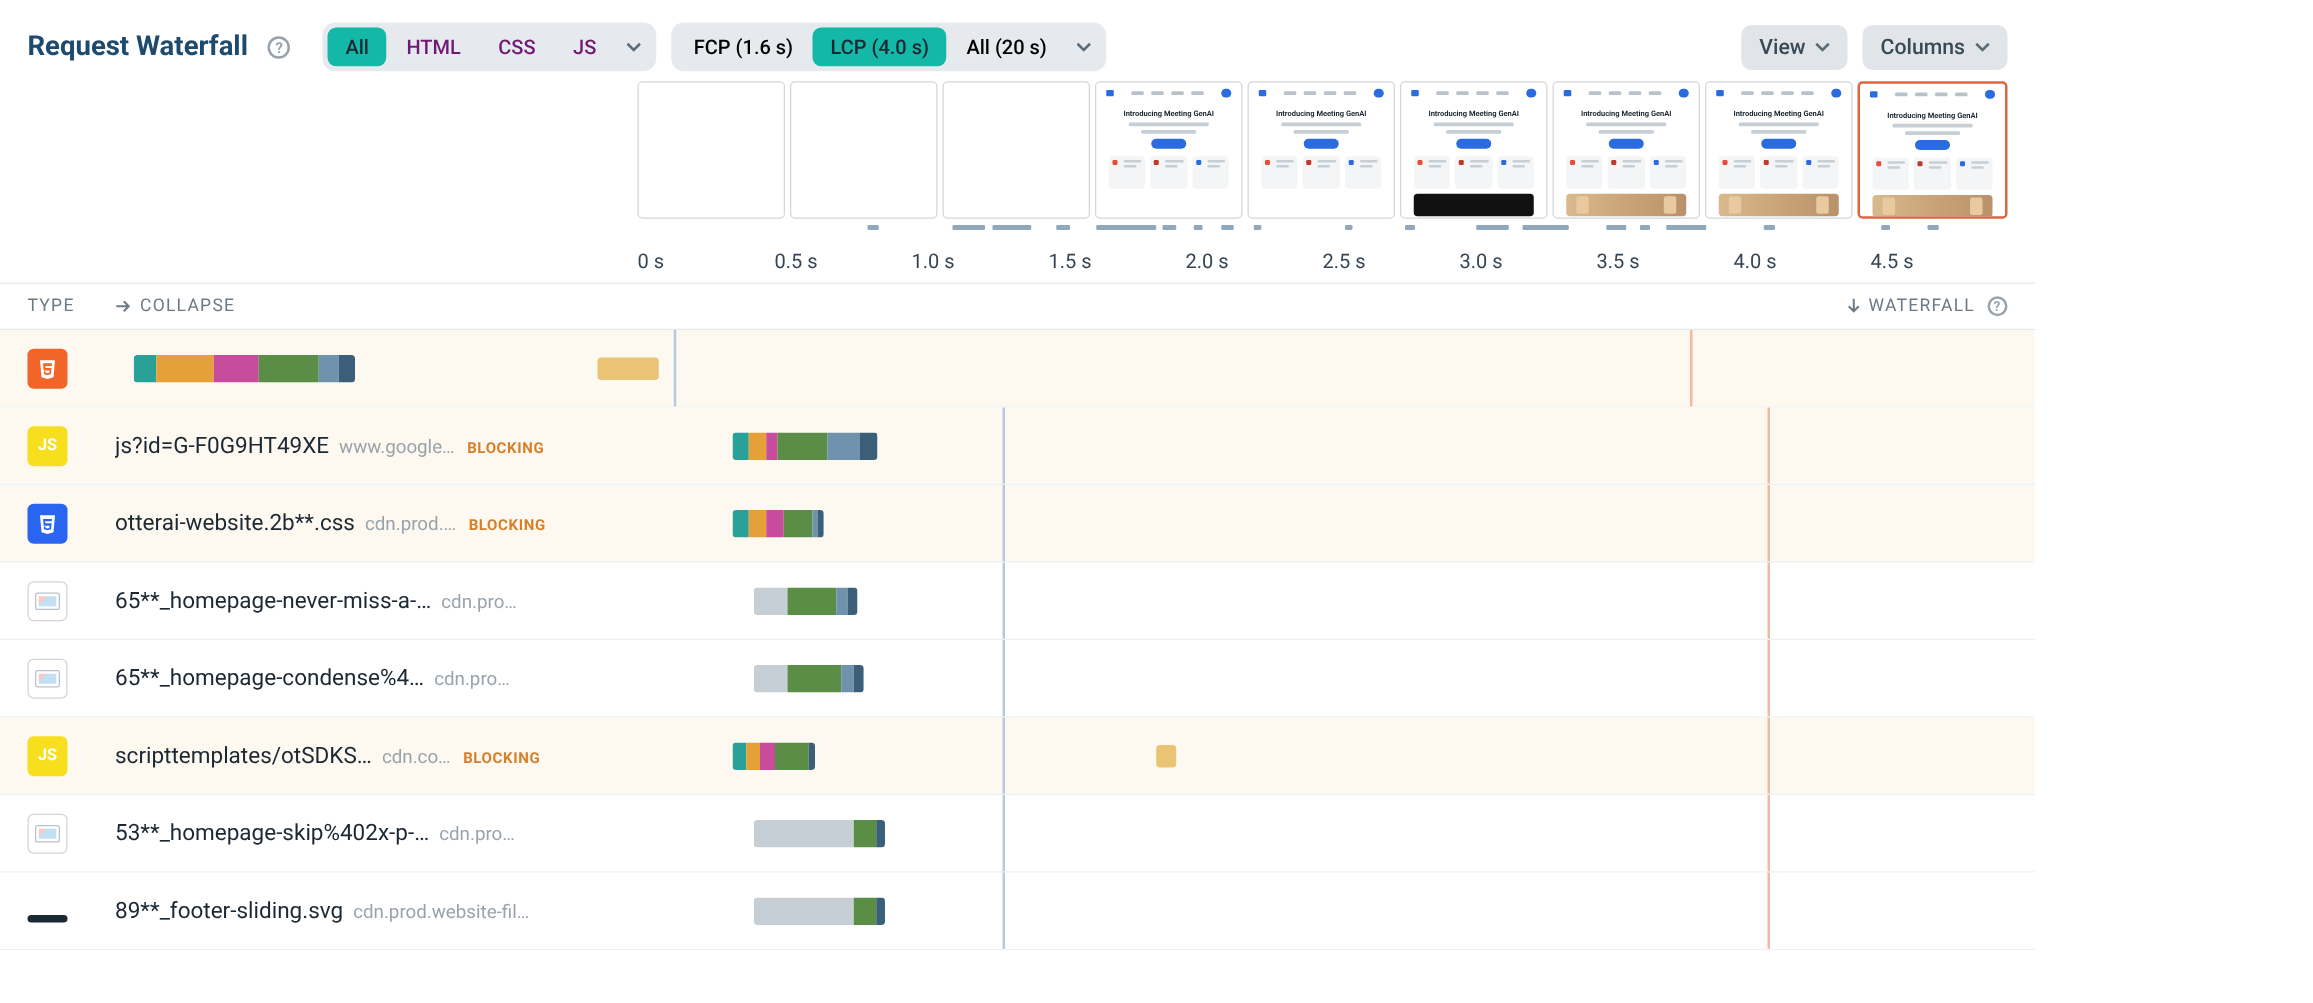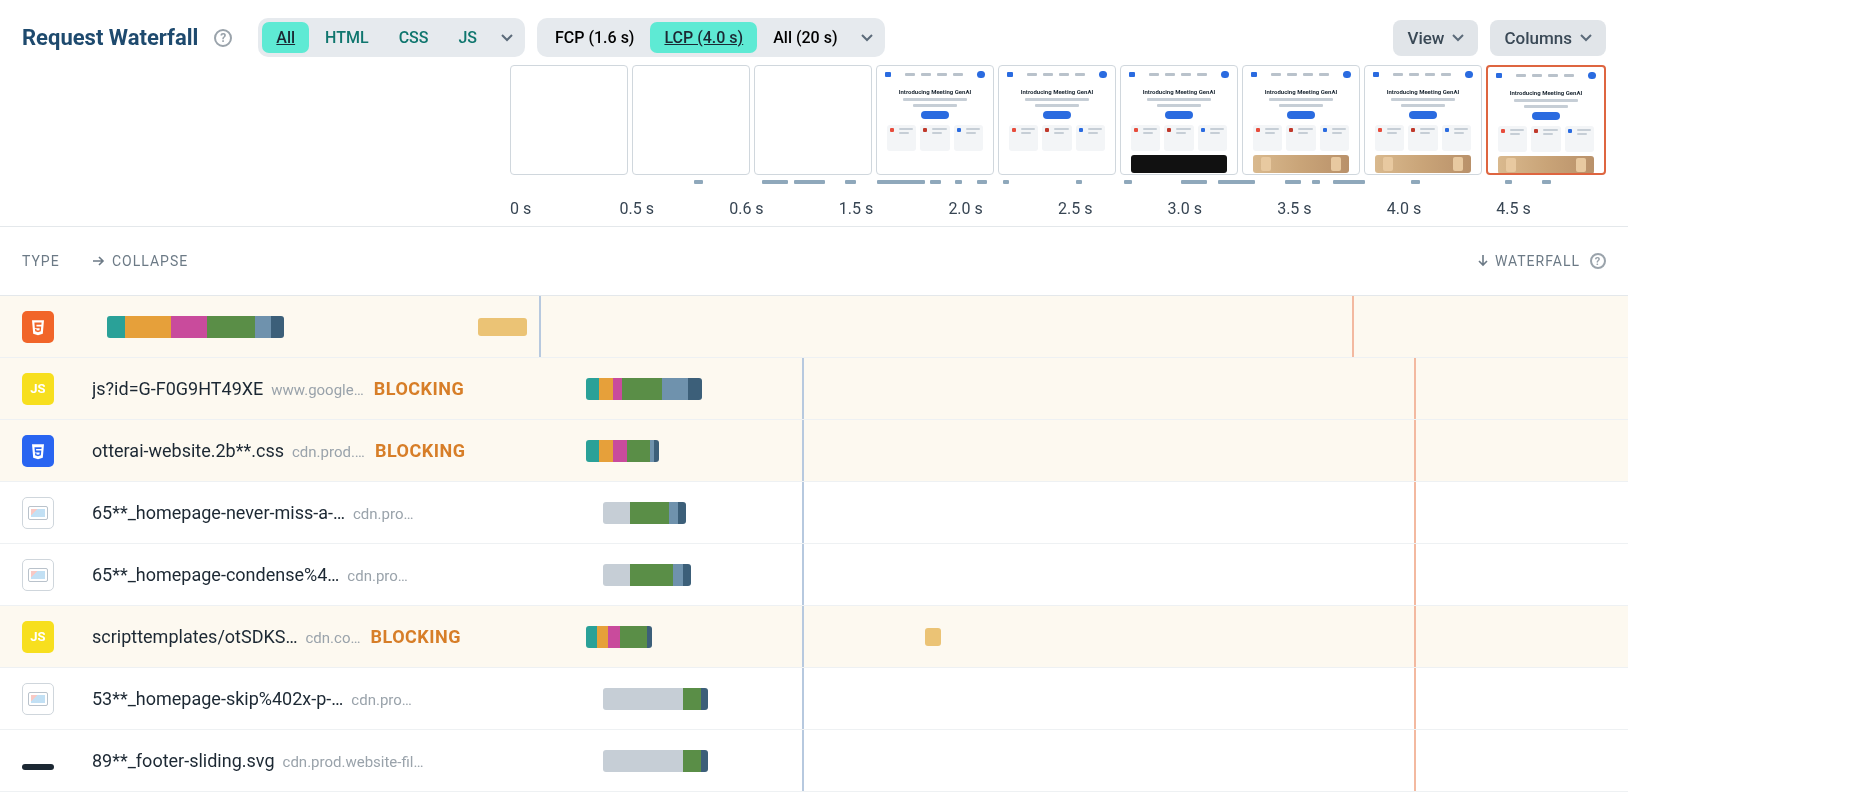--- a/index.html
+++ b/index.html
@@ -6,22 +6,22 @@
 body { font-family: -apple-system, BlinkMacSystemFont, "Segoe UI", Roboto, sans-serif; background: #fff; color: #1c2833; font-size: 14px; }
 
 .container { width: 1628px; }
 
 
 .header { display: flex; align-items: center; padding: 18px 22px 8px 22px; gap: 12px; }
 .title { font-size: 22px; font-weight: 700; color: #1e4a6e; }
 .help-icon { width: 18px; height: 18px; border: 2px solid #9aa3ab; border-radius: 50%; display: inline-flex; align-items: center; justify-content: center; font-size: 12px; color: #9aa3ab; font-weight: 700; margin-left: 4px; }
 
 .pill-group { display: inline-flex; align-items: center; background: #e6eaee; border-radius: 10px; padding: 4px; gap: 2px; }
-.pill { padding: 6px 14px; font-size: 16px; color: #0f766e; border-radius: 7px; cursor: pointer; font-weight: 500; }
-.pill.active { background: #5eead4; color: #1c2833; text-decoration: underline; }
+.pill { padding: 6px 14px; font-size: 16px; color: #701a75; border-radius: 7px; cursor: pointer; font-weight: 500; }
+.pill.active { background: #14b8a6; color: #1c2833; }
 .pill.label-only { color: #000000; }
 .chev { width: 28px; display: flex; align-items: center; justify-content: center; color: #5c6b7a; }
 .chev svg { width: 12px; height: 12px; }
 
 .search-input { margin-left: 6px; width: 245px; height: 40px; border: 1px solid #cfd6dc; border-radius: 8px; padding: 0 14px; font-size: 16px; color: #333; }
 .search-input::placeholder { color: #8a98a5; }
 
 .spacer { flex: 1; }
 
 .btn-gray { background: #e1e5e9; border-radius: 8px; padding: 8px 14px; display: inline-flex; align-items: center; gap: 8px; font-size: 17px; color: #3a4956; font-weight: 500; cursor: pointer; }
@@ -59,21 +59,21 @@
 
 .density { display: flex; gap: 4px; margin-top: 4px; }
 .density-cell { flex: 1; height: 6px; position: relative; }
 .density-cell span { position: absolute; top: 1px; height: 4px; background: #8fa8bb; border-radius: 1px; }
 
 
 .axis { margin-left: 510px; padding-right: 22px; display: flex; margin-top: 14px; margin-bottom: 8px; }
 .axis-tick { flex: 1; font-size: 16px; color: #374553; }
 
 
-.col-headers { display: flex; align-items: center; padding: 26px 22px; border-top: 1px solid #e4e8eb; border-bottom: 1px solid #e4e8eb; font-size: 14px; letter-spacing: 1px; color: #6c7a86; }
+.col-headers { display: flex; align-items: center; padding: 10px 22px; border-top: 1px solid #e4e8eb; border-bottom: 1px solid #e4e8eb; font-size: 14px; letter-spacing: 1px; color: #6c7a86; }
 .col-type { width: 70px; }
 .col-url { width: 374px; }
 .col-collapse { display: inline-flex; align-items: center; gap: 6px; cursor: pointer; }
 .col-wf { margin-left: auto; display: inline-flex; align-items: center; gap: 6px; }
 
 
 .rows { }
 .row { display: flex; align-items: center; height: 62px; padding: 0 22px; border-bottom: 1px solid #eef1f3; position: relative; }
 .row.hl { background: #fdf9f0; }
 .row-icon { width: 70px; }
@@ -82,21 +82,21 @@
 .ic-js { background: #f7df1e; color: #000; }
 .ic-css { background: #2965f1; }
 .ic-img { background: #fff; border: 1px solid #cfd6dc; }
 .ic-img-inner { width: 20px; height: 14px; border: 1px solid #b9c2cb; border-radius: 2px; position: relative; }
 .ic-img-inner::after { content: ""; position: absolute; left: 2px; top: 2px; right: 2px; bottom: 2px; background: linear-gradient(135deg, #e74c3c 30%, #3498db 30%); opacity: 0.3; }
 .ic-svg { width: 32px; height: 6px; background: #1c2833; border-radius: 3px; margin-top: 13px; }
 
 .row-url { width: 374px; display: flex; align-items: baseline; gap: 8px; overflow: hidden; white-space: nowrap; }
 .url-main { font-size: 18px; color: #1c2833; overflow: hidden; text-overflow: ellipsis; }
 .url-host { font-size: 15px; color: #9aa3ab; overflow: hidden; text-overflow: ellipsis; flex-shrink: 1; min-width: 0; }
-.badge-block { font-size: 18px; font-weight: 700; color: #d77e28; letter-spacing: 0.5px; margin-left: 2px; text-align: center; }
+.badge-block { font-size: 12px; font-weight: 700; color: #d77e28; letter-spacing: 0.5px; margin-left: 2px; text-align: center; }
 
 .row-wf { position: relative; flex: 1; height: 100%; }
 .wf-bar { position: absolute; top: 50%; transform: translateY(-50%); height: 22px; display: flex; border-radius: 3px; overflow: hidden; }
 .seg { height: 100%; }
 .seg.gray { background: #c6ced6; }
 .seg.teal { background: #2aa198; }
 .seg.orange { background: #e6a03a; }
 .seg.pink { background: #c94b9c; }
 .seg.green { background: #5a8e47; }
 .seg.blue { background: #6f92ad; }
@@ -445,21 +445,21 @@
         <div class="density-cell">
           <span style="left: 5%; width: 6%;"></span>
           <span style="left: 40%; width: 8%;"></span>
         </div>
       </div>
 </div>
 
 <div class="axis" id="axis">
       <div class="axis-tick">0 s</div>
       <div class="axis-tick">0.5 s</div>
-      <div class="axis-tick">0.6 s</div>
+      <div class="axis-tick">1.0 s</div>
       <div class="axis-tick">1.5 s</div>
       <div class="axis-tick">2.0 s</div>
       <div class="axis-tick">2.5 s</div>
       <div class="axis-tick">3.0 s</div>
       <div class="axis-tick">3.5 s</div>
       <div class="axis-tick">4.0 s</div>
       <div class="axis-tick">4.5 s</div>
     </div>
 
 <div class="col-headers">

